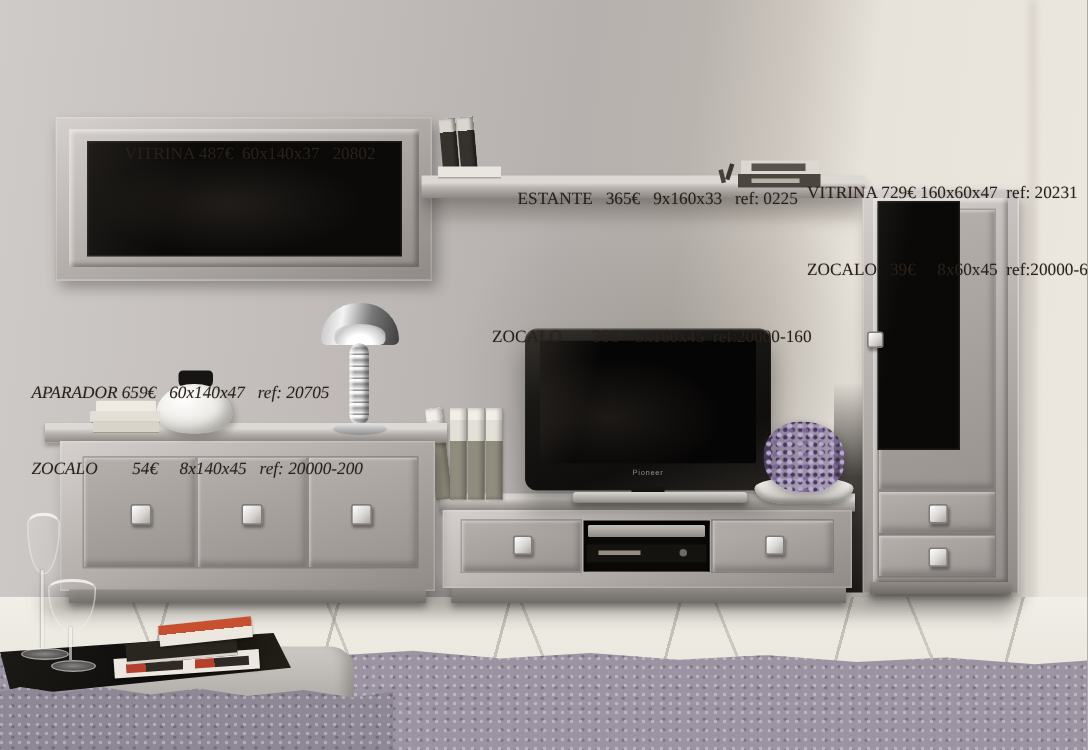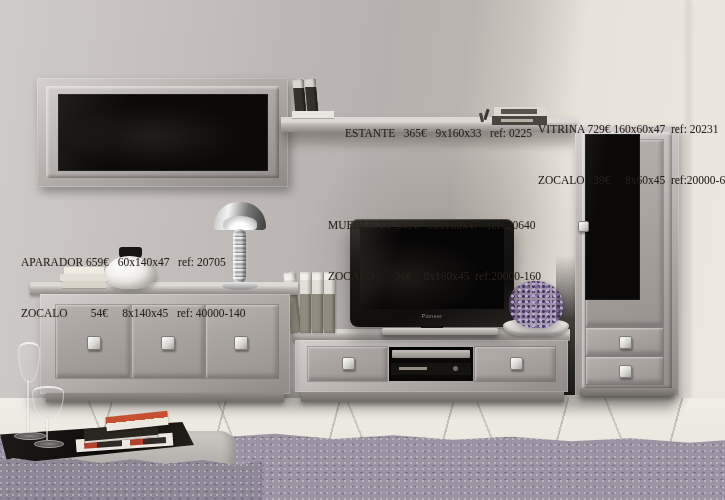--- a/index.html
+++ b/index.html
@@ -197,21 +197,21 @@
   .carpet-front{left:-8px;top:456px;width:270px;height:50px;background-color:#8e8795;
     clip-path:polygon(0 14%,8% 4%,18% 12%,28% 4%,40% 14%,52% 6%,64% 16%,78% 8%,90% 18%,100% 10%,100% 100%,0 100%);}
 
   
   .lbl{font-size:11.5px;color:#29221b;white-space:pre;line-height:17px;
     text-shadow:0 0 1px rgba(40,30,20,.18);}
   .lbl-wvit{left:83px;top:61px;}
   .lbl-est{left:345px;top:91px;}
   .lbl-tvit{left:538px;top:87px;}
   .lbl-mtv{left:328px;top:183px;}
-  .lbl-apa{left:21px;top:220px;}
+  .lbl-apa{left:21px;top:220px;font-style:italic;}
 </style>
 </head>
 <body>
 
 <div id="scene">
 
   <div class="abs wall"></div>
   <div class="abs wall-dim"></div>
   <div class="abs wall-corner"></div>
   <div class="abs floor"></div>
@@ -322,29 +322,31 @@
     <div class="gstem"></div>
     <div class="gfoot"></div>
   </div>
   <div class="abs wineglass glass2">
     <div class="gbowl"></div>
     <div class="gstem"></div>
     <div class="gfoot"></div>
   </div>
   <div class="abs carpet-front"></div>
 
+  <div class="abs lbl lbl-wvit">
+    <div>VITRINA 487€  60x140x37   20802</div>
+  </div>
   <div class="abs lbl lbl-est">
     <div>ESTANTE   365€   9x160x33   ref: 0225</div>
   </div>
   <div class="abs lbl lbl-tvit">
     <div>VITRINA 729€ 160x60x47  ref: 20231</div>
     <div>ZOCALO   39€     8x60x45  ref:20000-60</div>
   </div>
   <div class="abs lbl lbl-mtv">
-    <div>MUEBLE TV 569€   35x160x47   ref: 20640</div>
     <div>ZOCALO       36€    8x160x45  ref:20000-160</div>
   </div>
   <div class="abs lbl lbl-apa">
     <div>APARADOR 659€   60x140x47   ref: 20705</div>
-    <div>ZOCALO        54€     8x140x45   ref: 40000-140</div>
+    <div>ZOCALO        54€     8x140x45   ref: 20000-200</div>
   </div>
 
 </div>
 
 </body></html>

